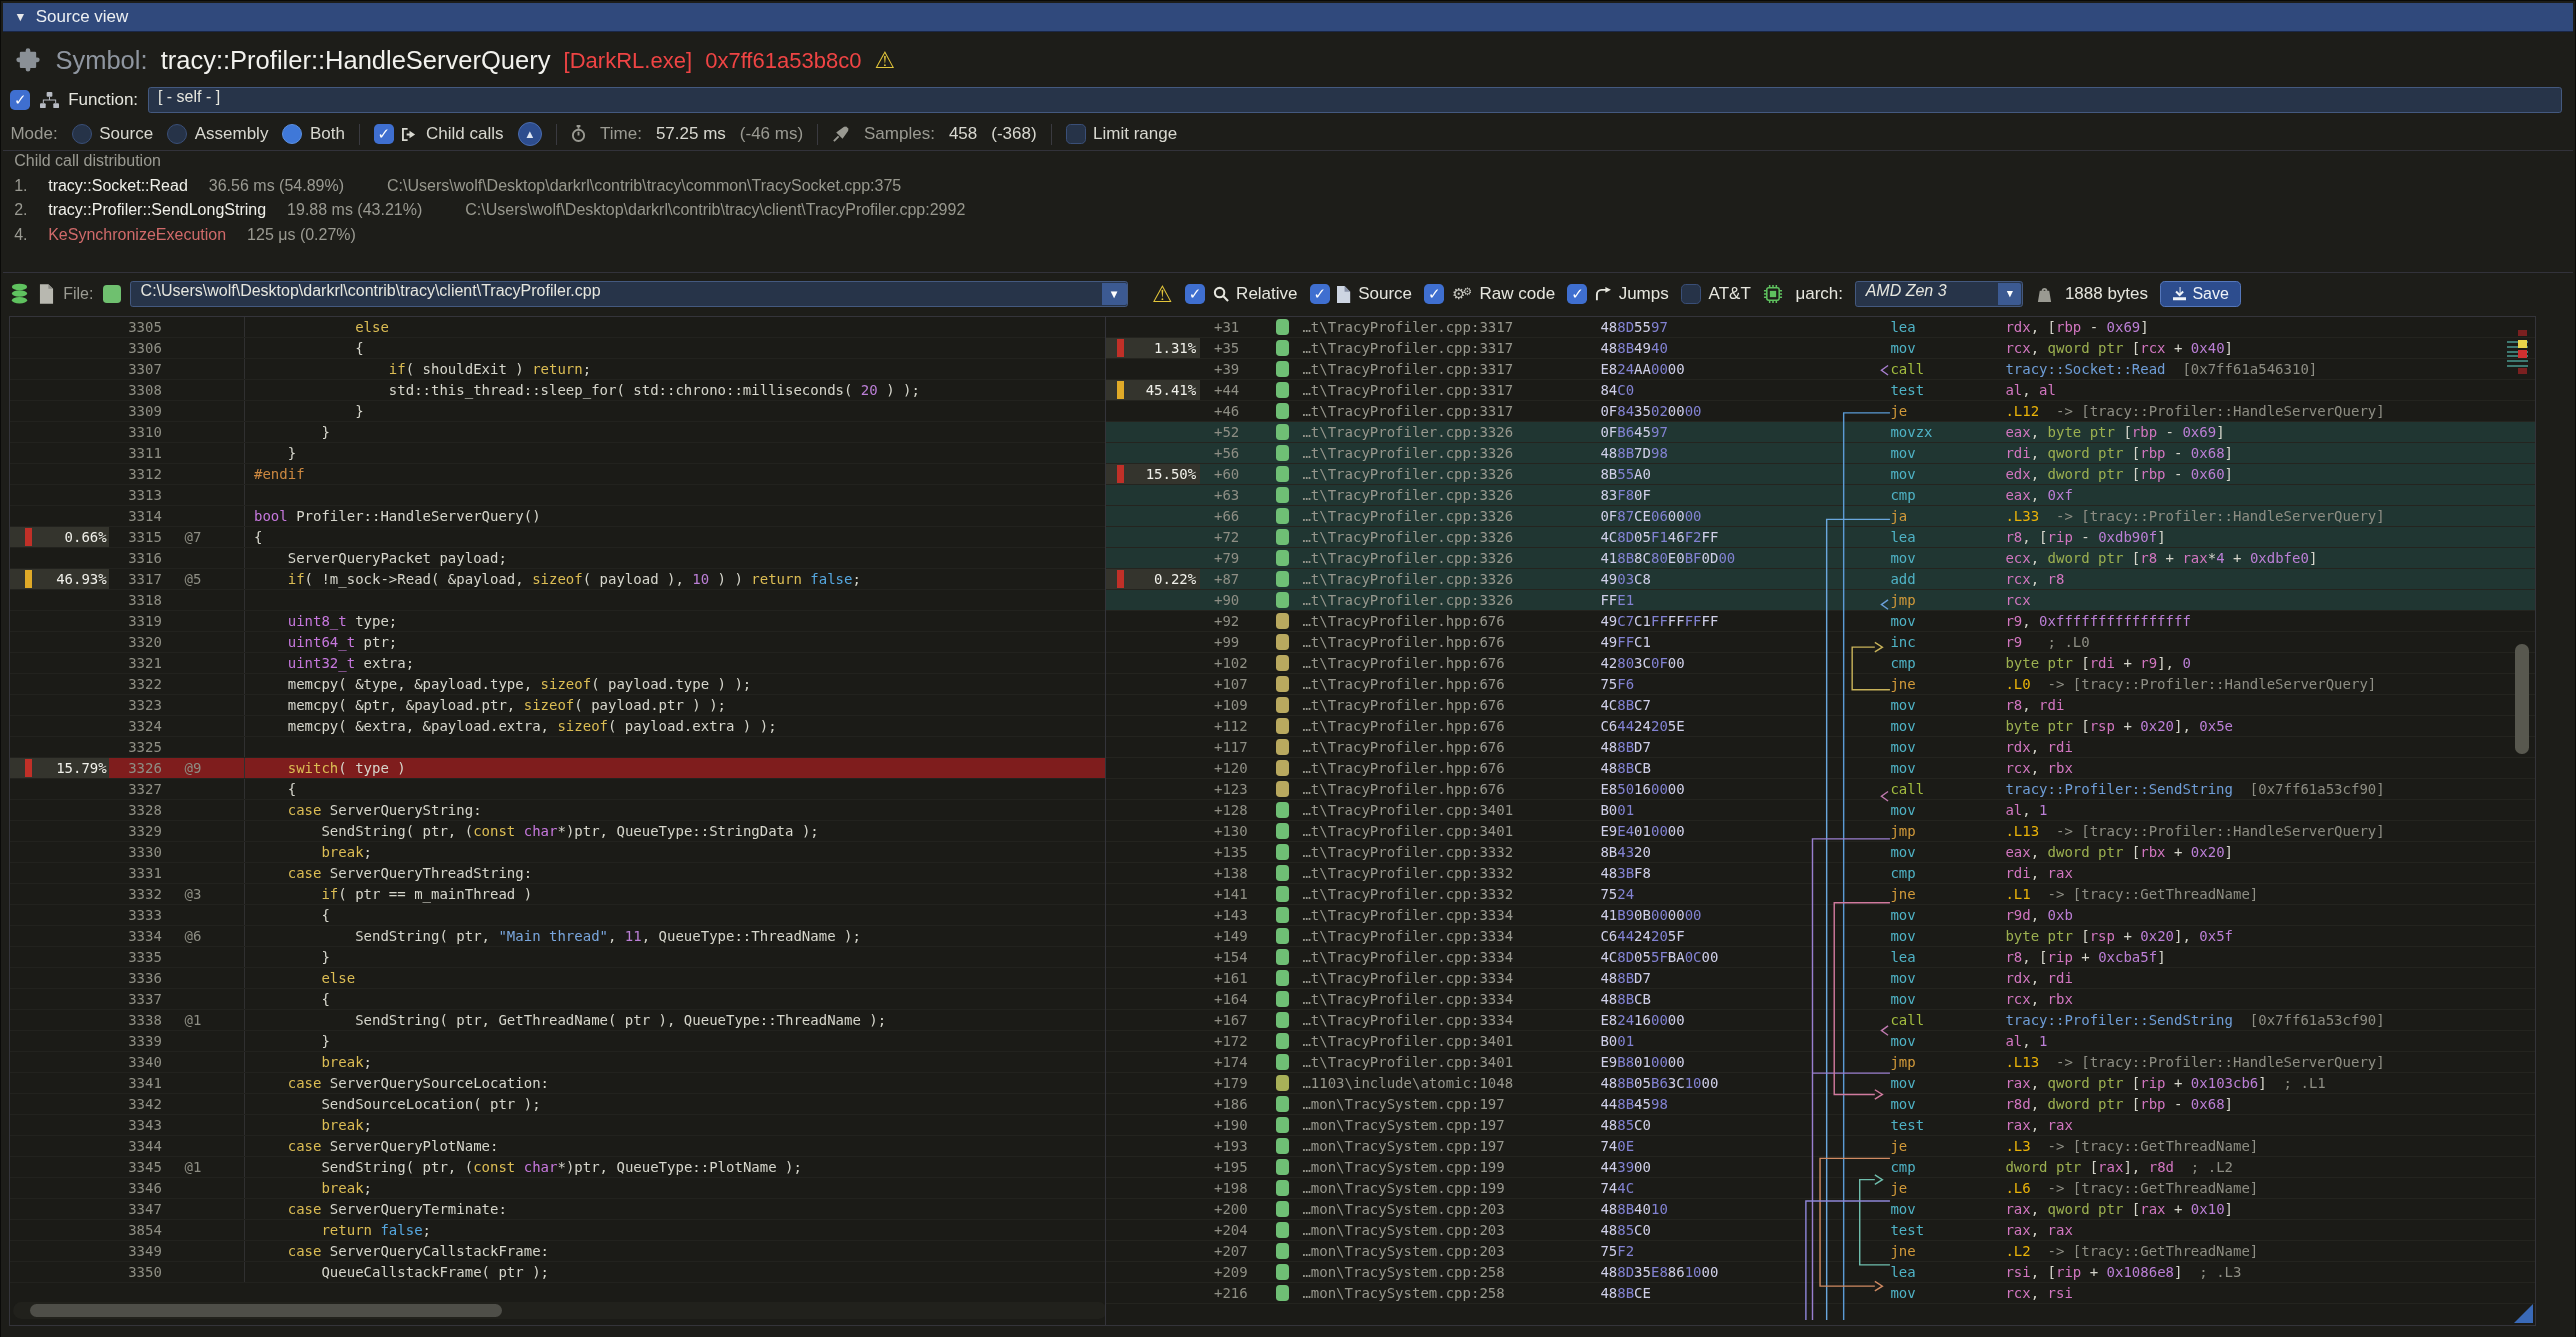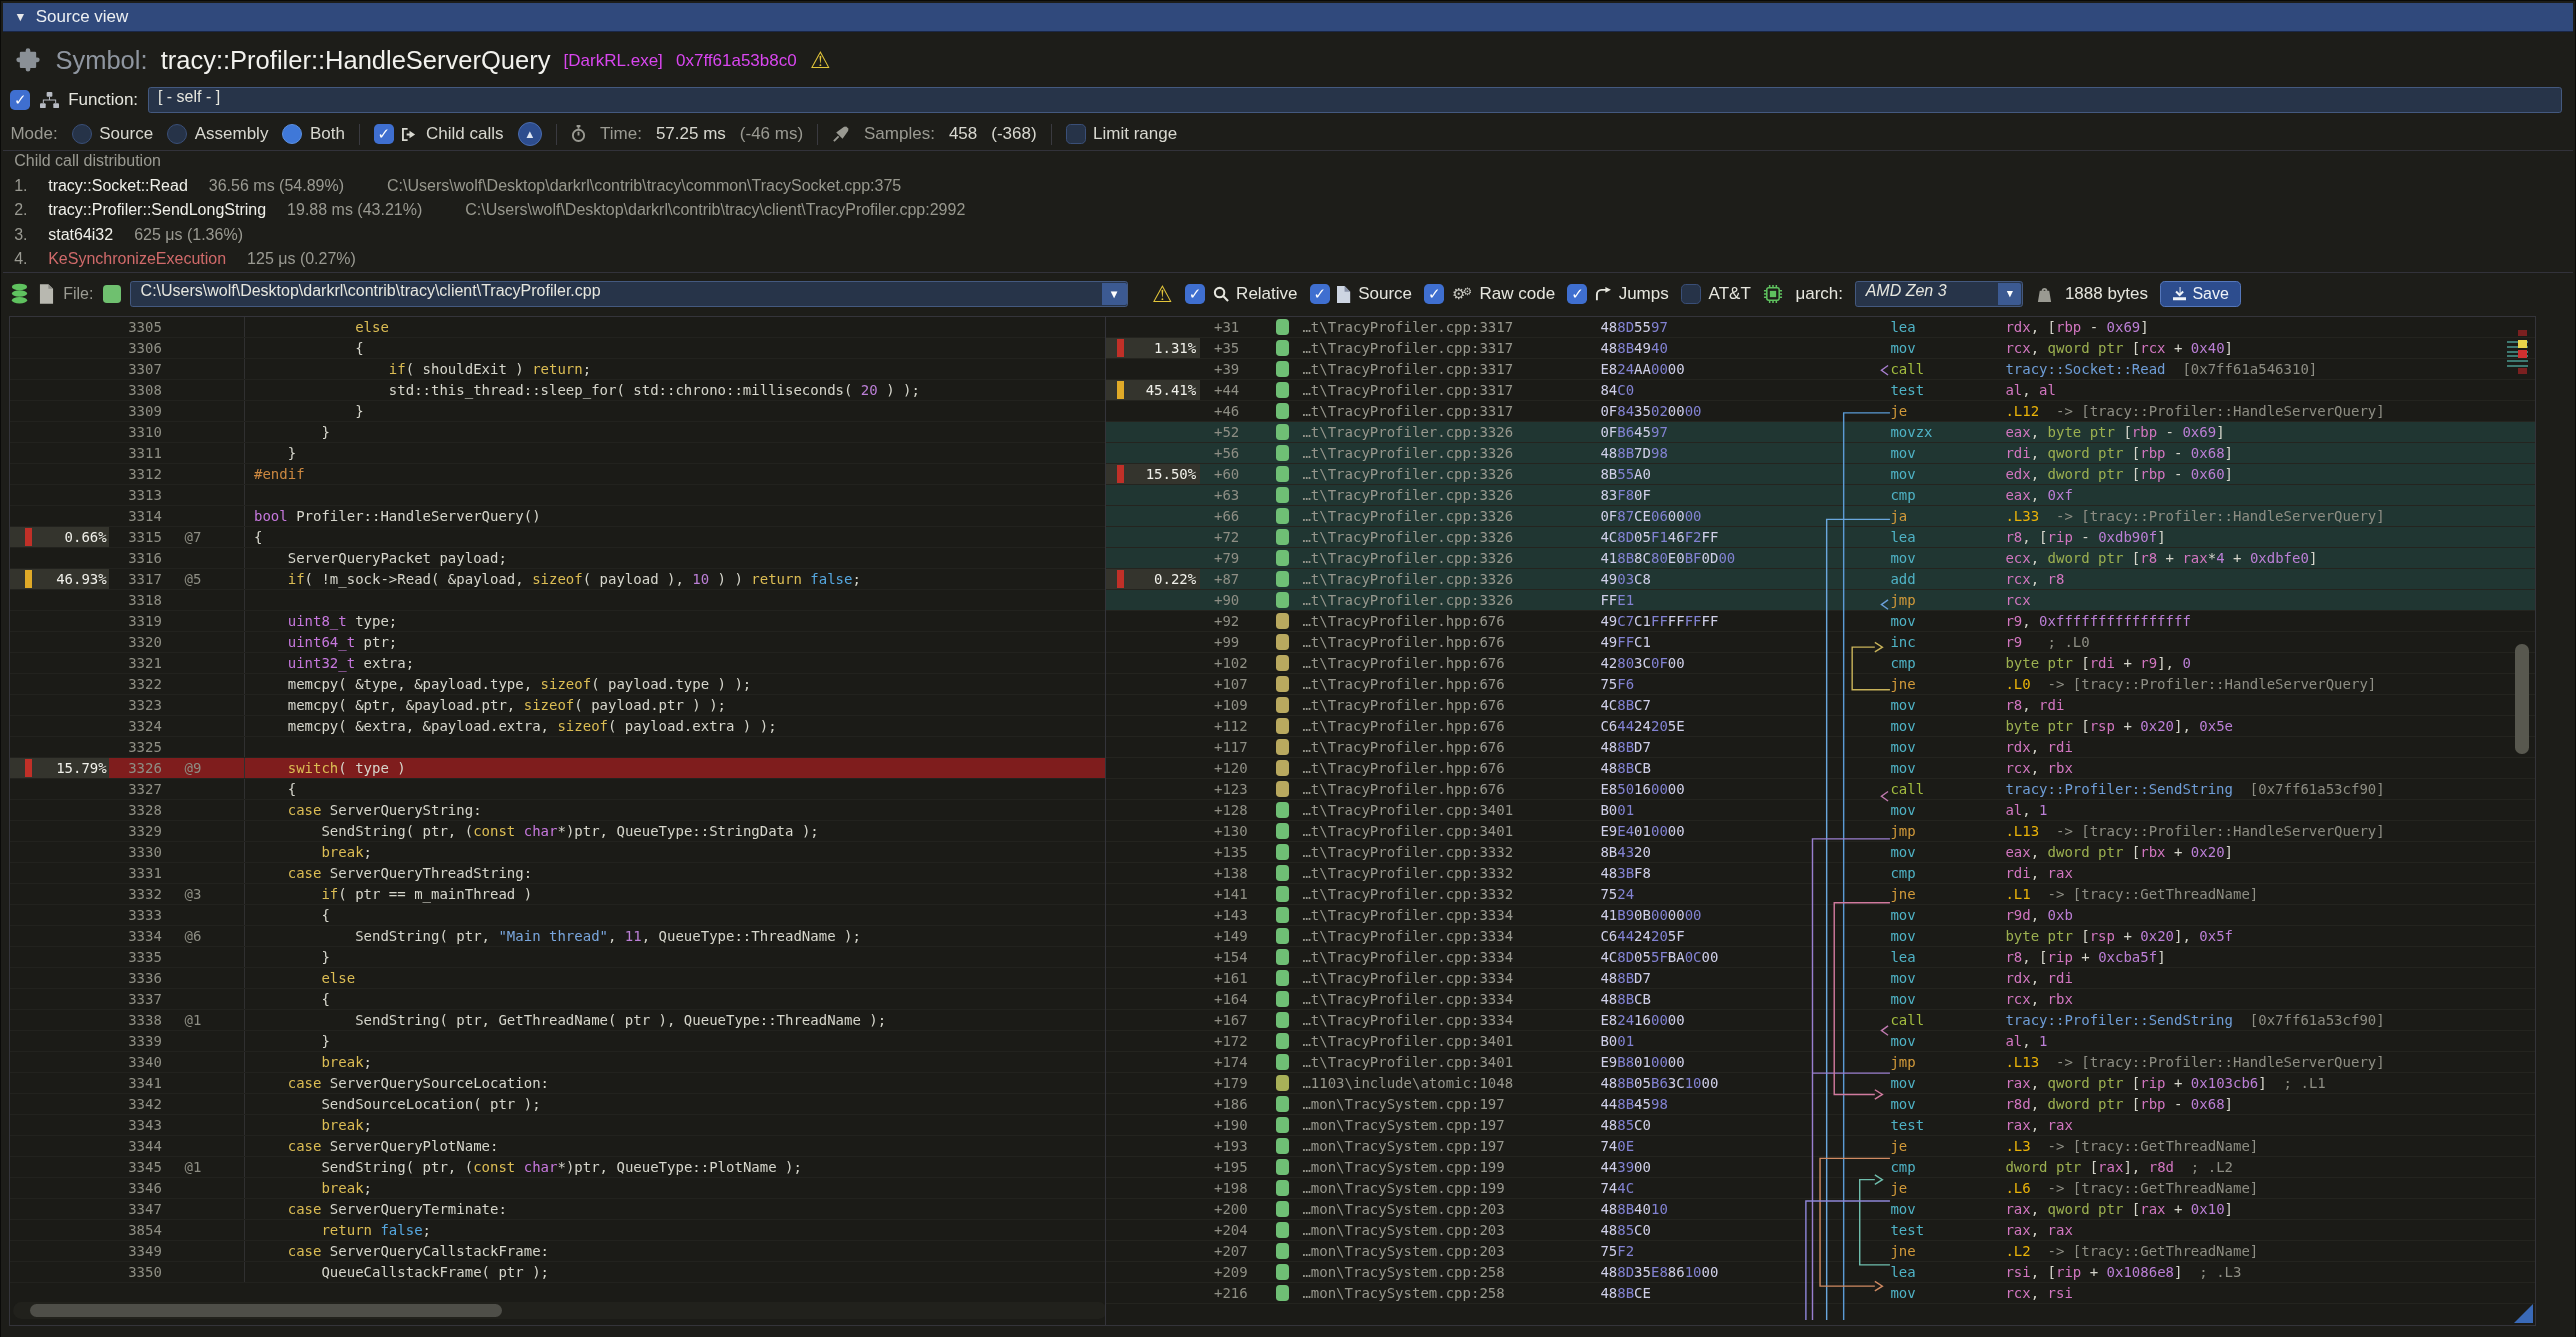--- a/index.html
+++ b/index.html
@@ -7,21 +7,21 @@
        font-family:"Liberation Sans",sans-serif;color:#d8d8d0;border:1.9px solid #0a0a08;box-sizing:border-box;}
   
   #titlebar{position:absolute;left:1.9px;top:1.9px;right:1.9px;height:28px;background:#30497c;
             border-bottom:0.9px solid #1a2747;display:flex;align-items:center;padding-left:11.3px;gap:9.4px;}
   #titlebar .tri{color:#e8e8ea;font-size:12.3px;}
   #titlebar .t{color:#eceff2;font-size:17px;}
   
   #symrow{position:absolute;left:13.2px;top:38px;height:43px;display:flex;align-items:center;gap:13.2px;}
   .sym-label{color:#8f96a0;font-size:25.5px;}
   .sym-name{color:#f2f2ee;font-size:25.5px;}
-  .sym-mod,.sym-addr{color:#d946ef;font-size:17px;}
+  .sym-mod,.sym-addr{color:#ef4444;font-size:22px;}
   .warn{color:#e2c53a;font-size:23px;line-height:1;}
   
   #funcrow{position:absolute;left:9.4px;top:85px;right:13.2px;height:28px;display:flex;align-items:center;gap:9.4px;}
   .fn-label{color:#e6e6de;font-size:17px;}
   .combo{background:#273449;border:0.9px solid #44597f;border-radius:2.8px;height:26.4px;display:flex;
          align-items:flex-start;color:#e6e6de;font-size:16px;padding:0 9.4px;box-sizing:border-box;}
   #func-combo{flex:1;}
   
   #moderow{position:absolute;left:9.4px;top:117px;height:32px;display:flex;align-items:center;gap:14px;font-size:17px;}
   .gray{color:#9a9a92;}
@@ -206,21 +206,20 @@
       </span>
   </div>
 
   <div class="hsep" style="top:149px"></div>
 
   <div id="childblock">
     <div id="cc-header">Child call distribution</div>
     <div id="cc-rows">
         <div class="cc-row"><span class="cc-idx">1.</span><span class="cc-name">tracy::Socket::Read</span><span class="cc-time">36.56 ms (54.89%)</span><span class="cc-loc">C:\Users\wolf\Desktop\darkrl\contrib\tracy\common\TracySocket.cpp:375</span></div>
         <div class="cc-row"><span class="cc-idx">2.</span><span class="cc-name">tracy::Profiler::SendLongString</span><span class="cc-time">19.88 ms (43.21%)</span><span class="cc-loc">C:\Users\wolf\Desktop\darkrl\contrib\tracy\client\TracyProfiler.cpp:2992</span></div>
-        <div class="cc-row"><span class="cc-idx">3.</span><span class="cc-name">stat64i32</span><span class="cc-time">625 μs (1.36%)</span></div>
         <div class="cc-row"><span class="cc-idx">4.</span><span class="cc-name red">KeSynchronizeExecution</span><span class="cc-time">125 μs (0.27%)</span></div>
       </div>
   </div>
 
   <div class="hsep" style="top:271px"></div>
 
   <div id="filebar">
     <span class="icon">
         <svg width="19" height="23" viewBox="0 0 20 24">
           <g fill="#5fc25f">

